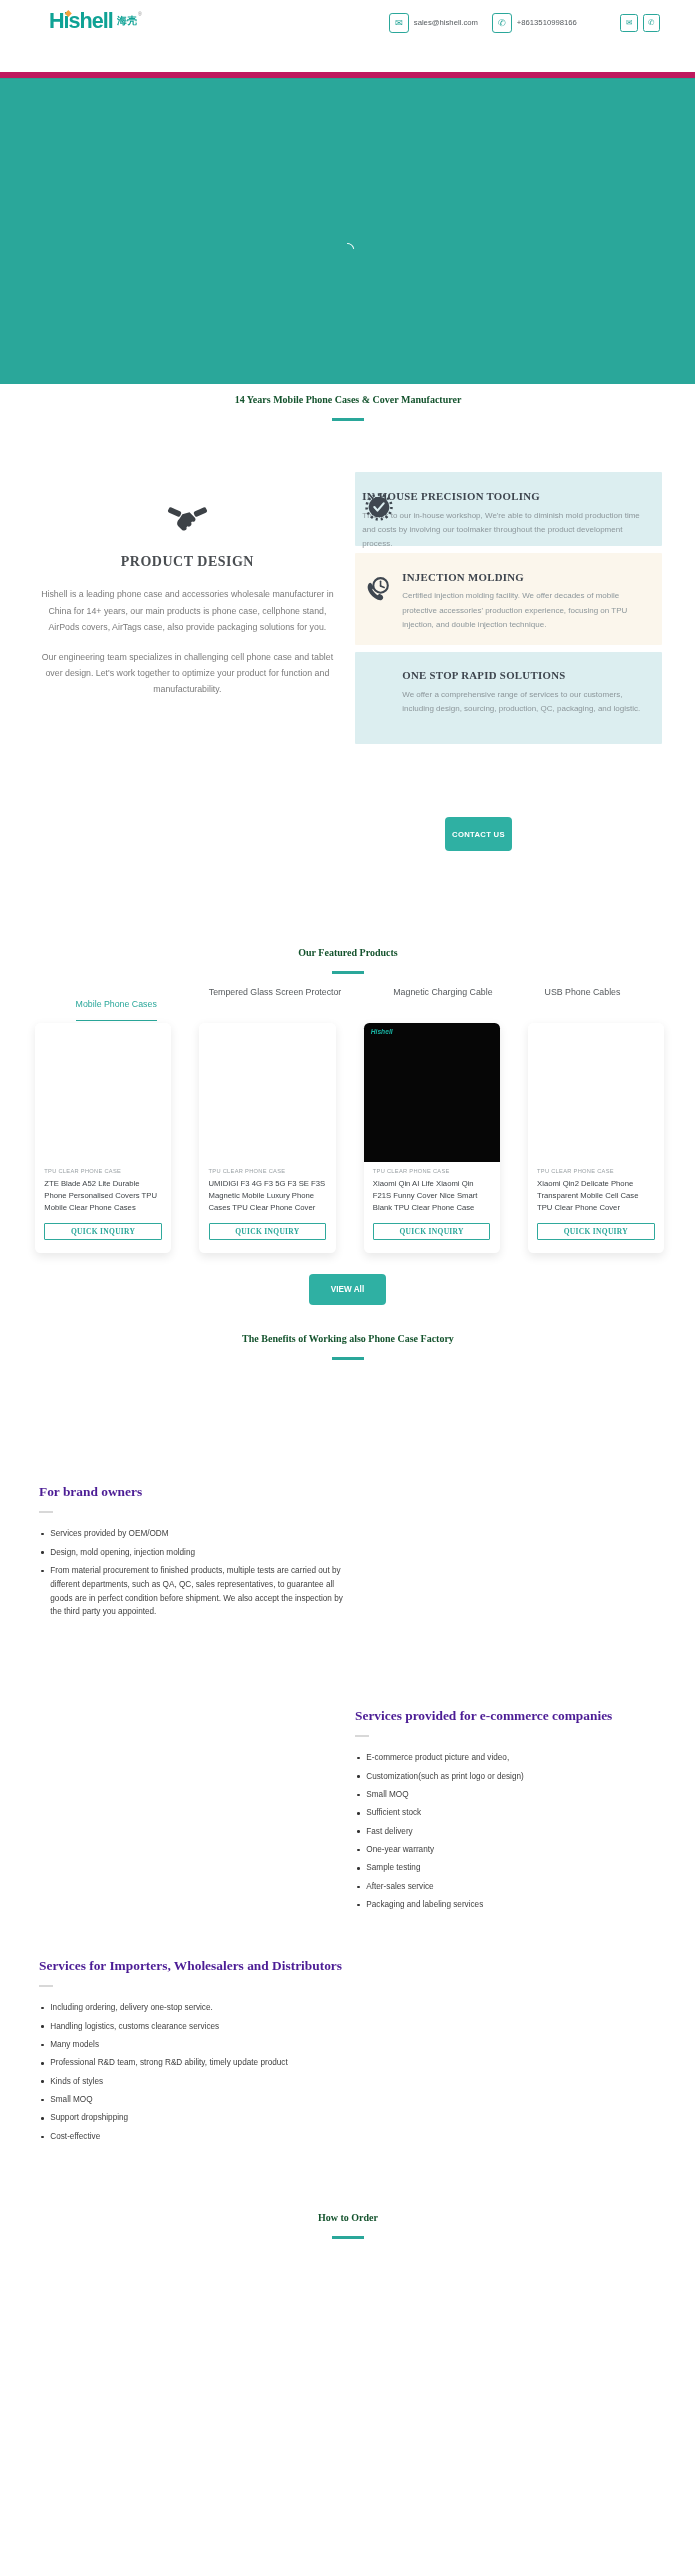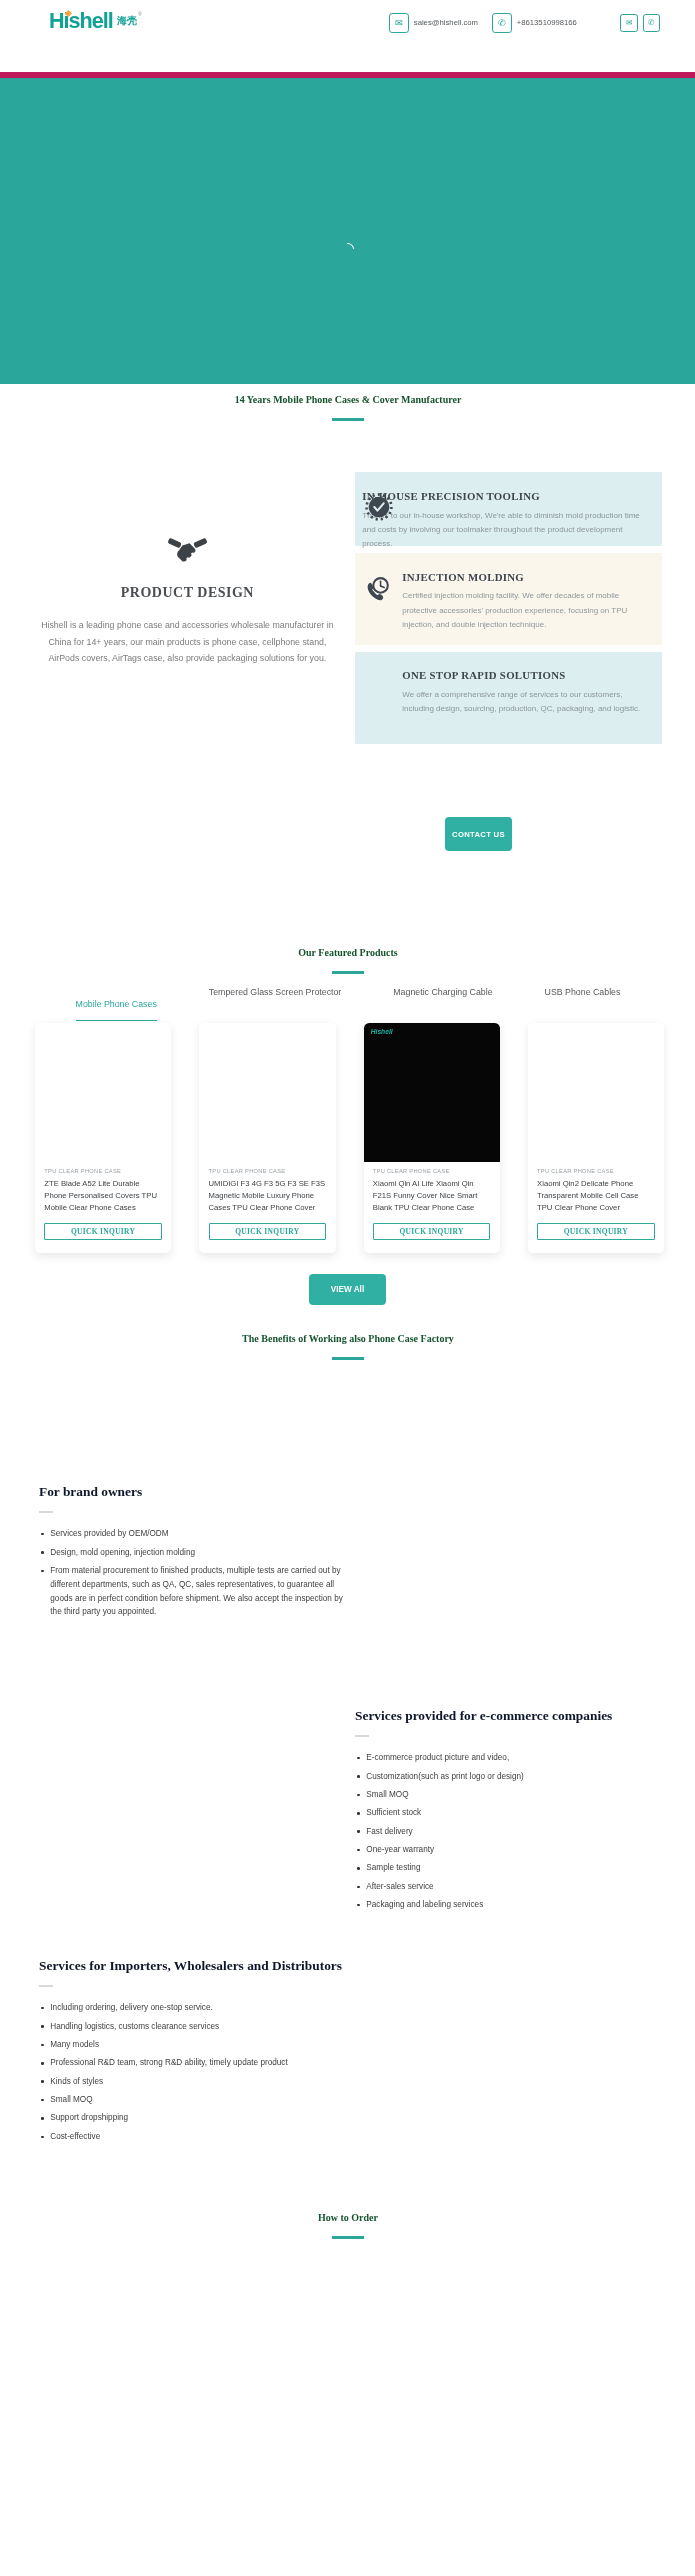--- a/index.html
+++ b/index.html
@@ -63,21 +63,21 @@
   .pimg { height:139px; border-radius:5.2px 5.2px 0 0; background:#fff; position:relative; margin-bottom:6.2px; }
   .pimg.dark { background:#060606; }
   .pimg-label { position:absolute; left:7.2px; top:5.2px; color:#19b3a2; font-weight:bold; font-style:italic; font-size:6.7px; }
   .pcat { font-size:5.7px; color:#9aa1a5; letter-spacing:0.3px; margin:0 9.3px 3.6px; }
   .ptitle { font-size:7.7px; color:#3e4347; line-height:1.55; margin:0 9.3px 9.3px; }
   .pbtn { margin:auto 9.3px 0; height:17px; border:1px solid #2fa99c; border-radius:1px; color:#2aa79a; font-family:"Liberation Serif", serif; font-weight:bold; font-size:7.5px; letter-spacing:0.3px; display:flex; align-items:center; justify-content:center; cursor:pointer; }
   .viewall { position:absolute; top:1274px; left:309px; width:77px; height:31px; background:#2fb0a3; color:#fff; border-radius:4.1px; font-size:8.2px; font-weight:bold; display:flex; align-items:center; justify-content:center; cursor:pointer; }
 
   
   .benefit-block { position:absolute; }
-  .benefit-block h3 { font-family:"Liberation Serif", serif; font-weight:bold; font-size:13.4px; color:#0f172a; }
+  .benefit-block h3 { font-family:"Liberation Serif", serif; font-weight:bold; font-size:13.4px; color:#4c1d95; }
   .graybar { width:14.4px; height:1.5px; background:#d8d8d8; margin:11.3px 0 14.4px; }
   .blist li { list-style:none; position:relative; padding-left:11.3px; font-size:8.2px; color:#3f3f3f; line-height:1.68; margin-bottom:4.6px; }
   .blist li::before { content:""; position:absolute; left:2.1px; top:5.7px; width:2.6px; height:2.6px; border-radius:50%; background:#333; }
   .bb-brand { top:1484px; left:39px; width:314px; }
   .bb-ecom { top:1708px; left:355px; width:304px; }
   .bb-import { top:1958px; left:39px; width:325px; }
   svg { display:block; }
 </style>
 </head>
 <body>
@@ -143,20 +143,21 @@
           <g fill="#3d4247">
             <rect x="2" y="8" width="26" height="11" rx="4" transform="rotate(24 15 13)"></rect>
             <rect x="52" y="8" width="26" height="11" rx="4" transform="rotate(-24 65 13)"></rect>
             <path d="M30 18 L44 14 L54 24 C58 28 54 34 49 32 L47 34 C50 39 44 44 40 41 L38 43 C40 48 33 52 29 48 L22 41 C18 37 20 30 24 27 Z"></path>
             <circle cx="33" cy="44" r="4"></circle>
           </g>
         </svg>
       </div>
       <div class="pd-title">PRODUCT DESIGN</div>
       <p class="pd-text">Hishell is a leading phone case and accessories wholesale manufacturer in China for 14+ years, our main products is phone case, cellphone stand, AirPods covers, AirTags case, also provide packaging solutions for you.</p>
+      <p class="pd-text">Our engineering team specializes in challenging cell phone case and tablet over design. Let's work together to optimize your product for function and manufacturability.</p>
     </div>
     <div class="cards-col">
       <div class="fcard blue h1">
         <div class="fc-icon">
           <svg width="28" height="28" viewBox="0 0 54 54">
               <circle cx="27" cy="27" r="20" fill="#3f4750"></circle>
               <circle cx="27" cy="27" r="24" fill="none" stroke="#3f4750" stroke-width="5" stroke-dasharray="4 6"></circle>
               <path d="M18 27 l6 7 l12 -14" fill="none" stroke="#dceef0" stroke-width="4" stroke-linecap="round" stroke-linejoin="round"></path>
             </svg>
         </div>

